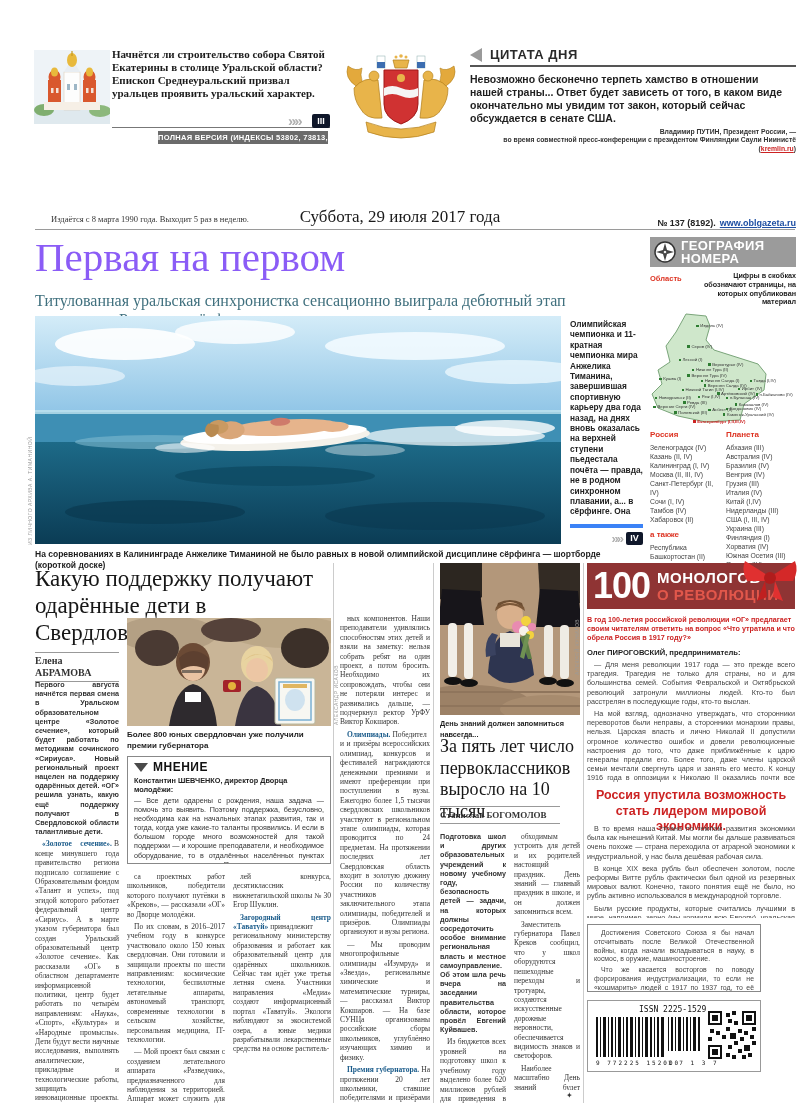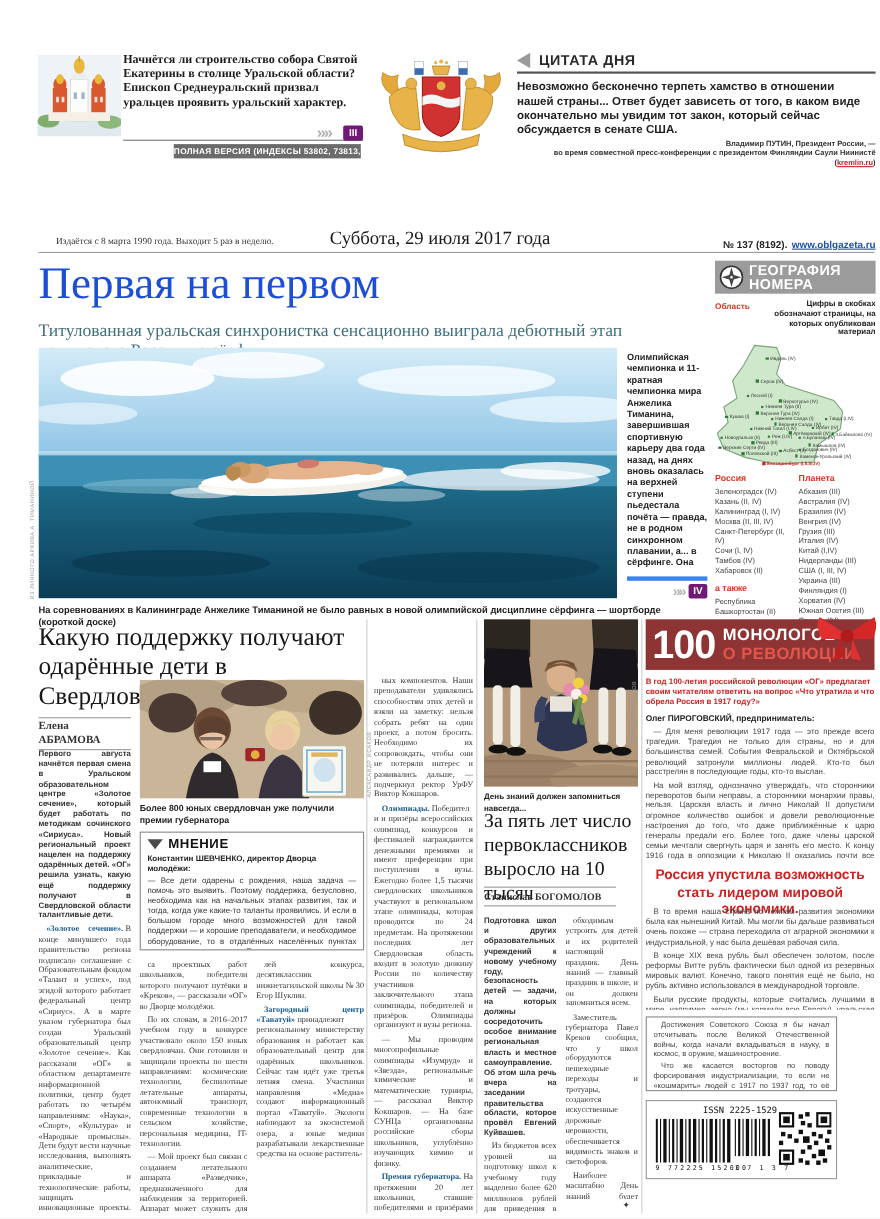--- a/index.html
+++ b/index.html
@@ -5,21 +5,21 @@
 <style>
   html,body{margin:0;padding:0;background:#e8e8e8;}
   #page{position:relative;width:800px;height:1108px;background:#fff;margin:0 auto;overflow:hidden;
         font-family:"Liberation Serif",serif;color:#222;}
   .abs{position:absolute;}
 
   
   .teaser{font:bold 11px/13px "Liberation Serif",serif;color:#1c1c1c;}
   .teaser-rule{border-bottom:1px solid #777;}
   .chev{color:#b0b0b0;font:bold 15px/14px "Liberation Sans",sans-serif;letter-spacing:-2px;}
-  .pgbadge{background:#701a75;color:#fff;font:bold 9px/14px "Liberation Sans",sans-serif;
+  .pgbadge{background:#0f172a;color:#fff;font:bold 9px/14px "Liberation Sans",sans-serif;
            text-align:center;border-radius:2px;}
   .fullver{background:#6b6b6b;color:#fff;font:bold 7.5px/13px "Liberation Sans",sans-serif;
            text-align:center;letter-spacing:.3px;}
   .q-head{font:bold 13px/14px "Liberation Sans",sans-serif;color:#2a2a2a;letter-spacing:.5px;}
   .q-tri{width:0;height:0;border-top:7px solid transparent;border-bottom:7px solid transparent;
          border-right:12px solid #9a9a9a;}
   .q-rule{border-bottom:2px solid #555;}
   .q-text{font:bold 10.5px/13px "Liberation Sans",sans-serif;color:#1f1f1f;}
   .q-attr{font:bold 6.8px/8.4px "Liberation Sans",sans-serif;color:#333;text-align:right;}
   .q-link{color:#c22;text-decoration:underline;}
@@ -27,21 +27,21 @@
   
   .mast{font:400 61px/62px "Liberation Serif",serif;color:#1e4fa3;letter-spacing:5px;
         text-align:center;white-space:nowrap;}
   .m-since{font:8.5px/10px "Liberation Serif",serif;color:#333;}
   .m-date{font:17px/18px "Liberation Serif",serif;color:#1a1a1a;text-align:center;}
   .m-issue{font:bold 9px/10px "Liberation Sans",sans-serif;color:#222;}
   .m-site{font:bold 9px/10px "Liberation Sans",sans-serif;color:#1e4fa3;text-decoration:underline;}
   .rule-h{border-bottom:1px solid #9a9a9a;}
 
   
-  .h1{font:400 41px/42px "Liberation Serif",serif;color:#1d4ed8;}
+  .h1{font:400 41px/42px "Liberation Serif",serif;color:#8b5cf6;}
   .lead-sub{font:16px/19px "Liberation Serif",serif;color:#40707e;}
   .sidecol{font:bold 8.3px/10.4px "Liberation Sans",sans-serif;color:#222;text-align:left;overflow:hidden;}
   .cap{font:bold 8.5px/10.5px "Liberation Sans",sans-serif;color:#1d1d1d;}
   .cred{font:5px/6px "Liberation Sans",sans-serif;color:#9a9a9a;writing-mode:vertical-rl;
         transform:rotate(180deg);letter-spacing:.5px;}
 
   
   .geo-head{background:#9b9b9b;color:#fff;display:flex;align-items:center;gap:5px;padding:2px 4px;box-sizing:border-box;}
   .geo-title{font:bold 13px/13px "Liberation Sans",sans-serif;letter-spacing:.4px;}
   .geo-note{font:bold 7.2px/8.8px "Liberation Sans",sans-serif;color:#222;text-align:right;}

